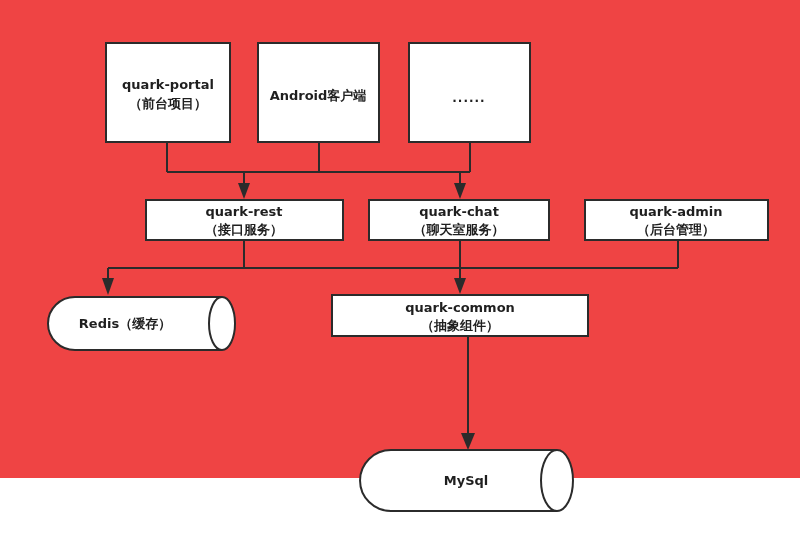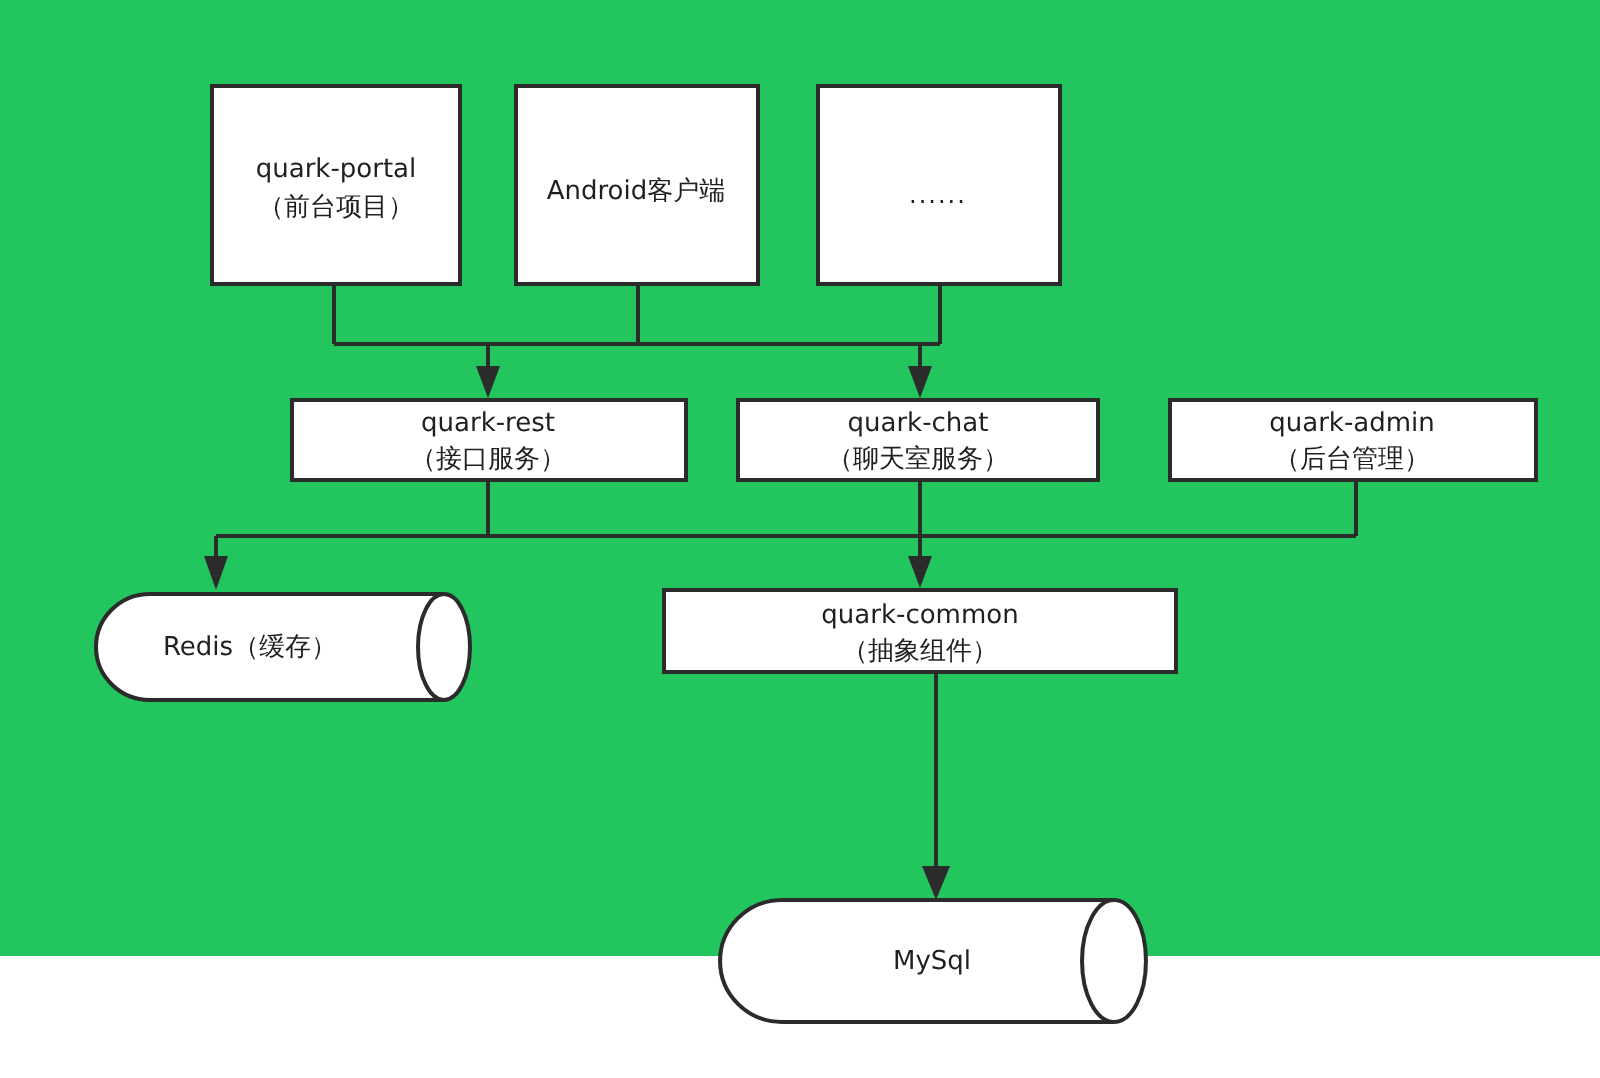--- a/index.html
+++ b/index.html
@@ -10,21 +10,22 @@
   body {
     width: 800px;
     height: 539px;
     font-family: "DejaVu Sans", "Liberation Sans", sans-serif;
     overflow: hidden;
   }
   #diagram-root {
     position: relative;
     width: 800px;
     height: 478px;
-    background: #22c55e;
+    background: #ef4444;
+    font-weight: bold;
   }
   svg#diagram-svg {
     display: block;
     width: 800px;
     height: 539px;
   }
   .node-shape {
     fill: #ffffff;
     stroke: #2b2b2b;
     stroke-width: 2;

